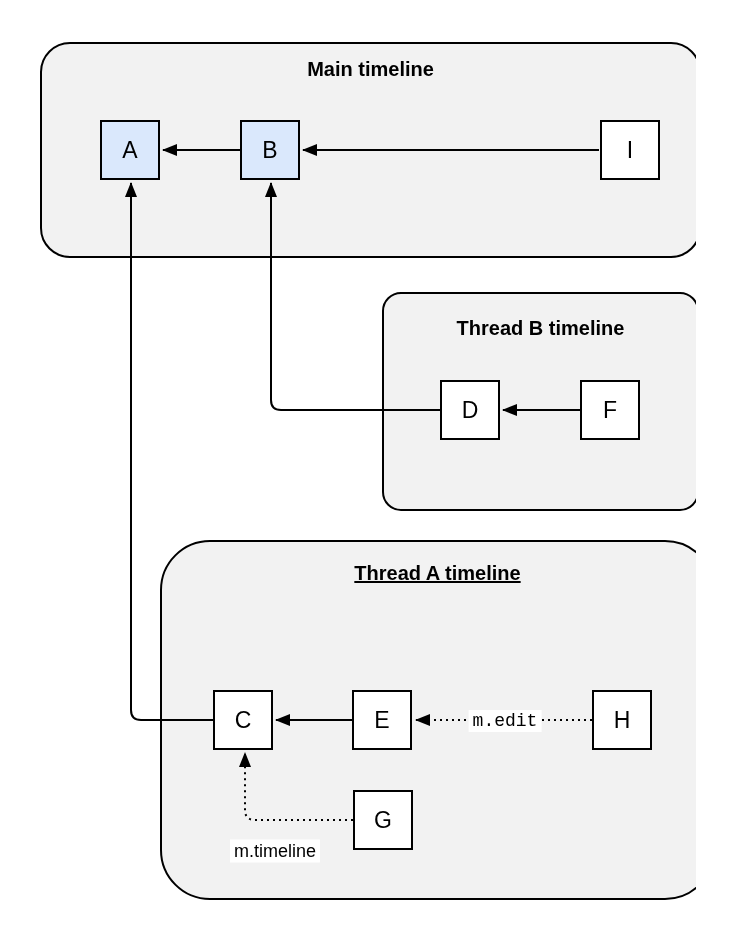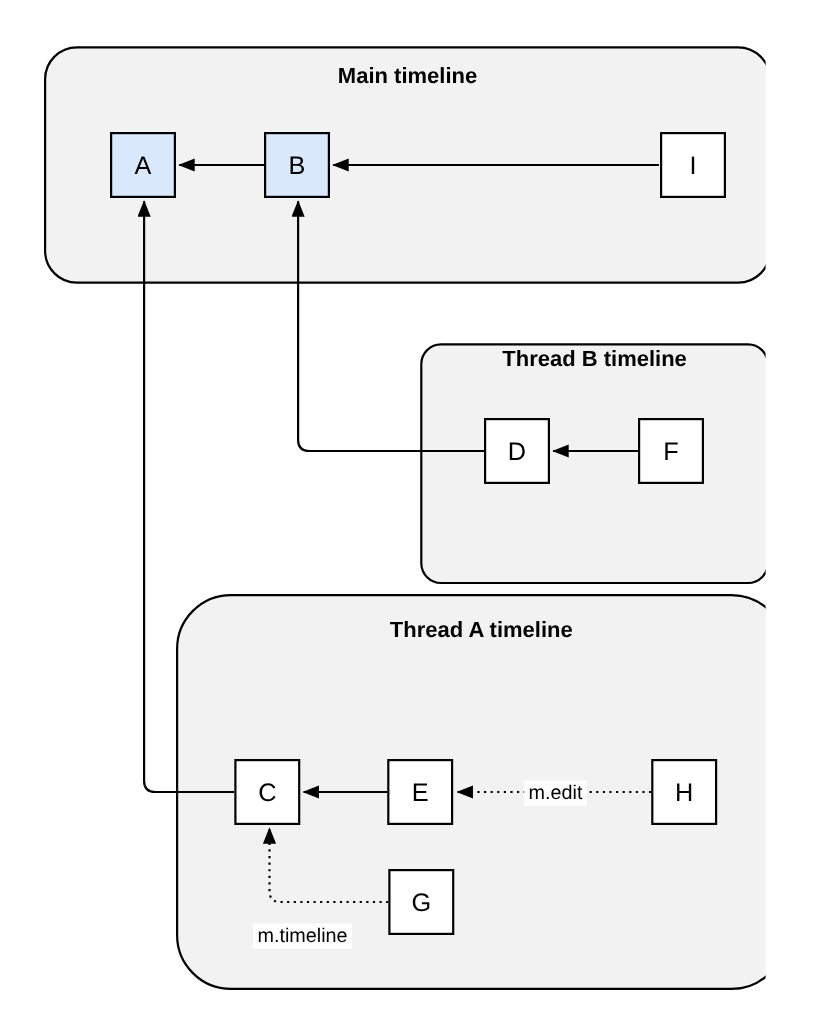--- a/index.html
+++ b/index.html
@@ -73,25 +73,25 @@
 </style>
 </head>
 <body>
 
 <div class="canvas">
 
   <div class="container-box" style="left:40px; top:42px; width:661px; height:216px; border-radius:30px; padding-top:14px;">
     <div class="container-title">Main timeline</div>
   </div>
 
-  <div class="container-box" style="left:382px; top:312px; width:317px; height:219px; border-radius:19px; padding-top:2px;">
+  <div class="container-box" style="left:382px; top:292px; width:317px; height:219px; border-radius:19px; padding-top:23px;">
     <div class="container-title">Thread B timeline</div>
   </div>
 
-  <div class="container-box" style="left:160px; top:540px; width:555px; height:360px; border-radius:50px; padding-top:20px;">
+  <div class="container-box" style="left:160px; top:540px; width:555px; height:360px; border-radius:50px; padding-top:20px;text-decoration:underline;">
     <div class="container-title">Thread A timeline</div>
   </div>
 
   <svg class="edges-layer" viewBox="0 0 756 942" xmlns="http://www.w3.org/2000/svg">
     <defs>
       <marker id="arrow" viewBox="0 0 15 12" refX="14" refY="6" markerWidth="15" markerHeight="12" orient="auto" markerUnits="userSpaceOnUse">
         <path d="M0,0 L15,6 L0,12 Z" fill="#000000"></path>
       </marker>
     </defs>
 
@@ -126,16 +126,16 @@
   <div class="node" style="left:352px; top:690px;">
     <span>E</span>
   </div>
   <div class="node" style="left:592px; top:690px;">
     <span>H</span>
   </div>
   <div class="node" style="left:353px; top:790px;">
     <span>G</span>
   </div>
 
-  <div class="edge-label" style="left:505px; top:721px;">m.edit</div>
+  <div class="edge-label" style="left:505px; top:721px;font-family:Liberation Mono, monospace;">m.edit</div>
   <div class="edge-label" style="left:275px; top:851px;">m.timeline</div>
 
 </div>
 
 </body></html>

